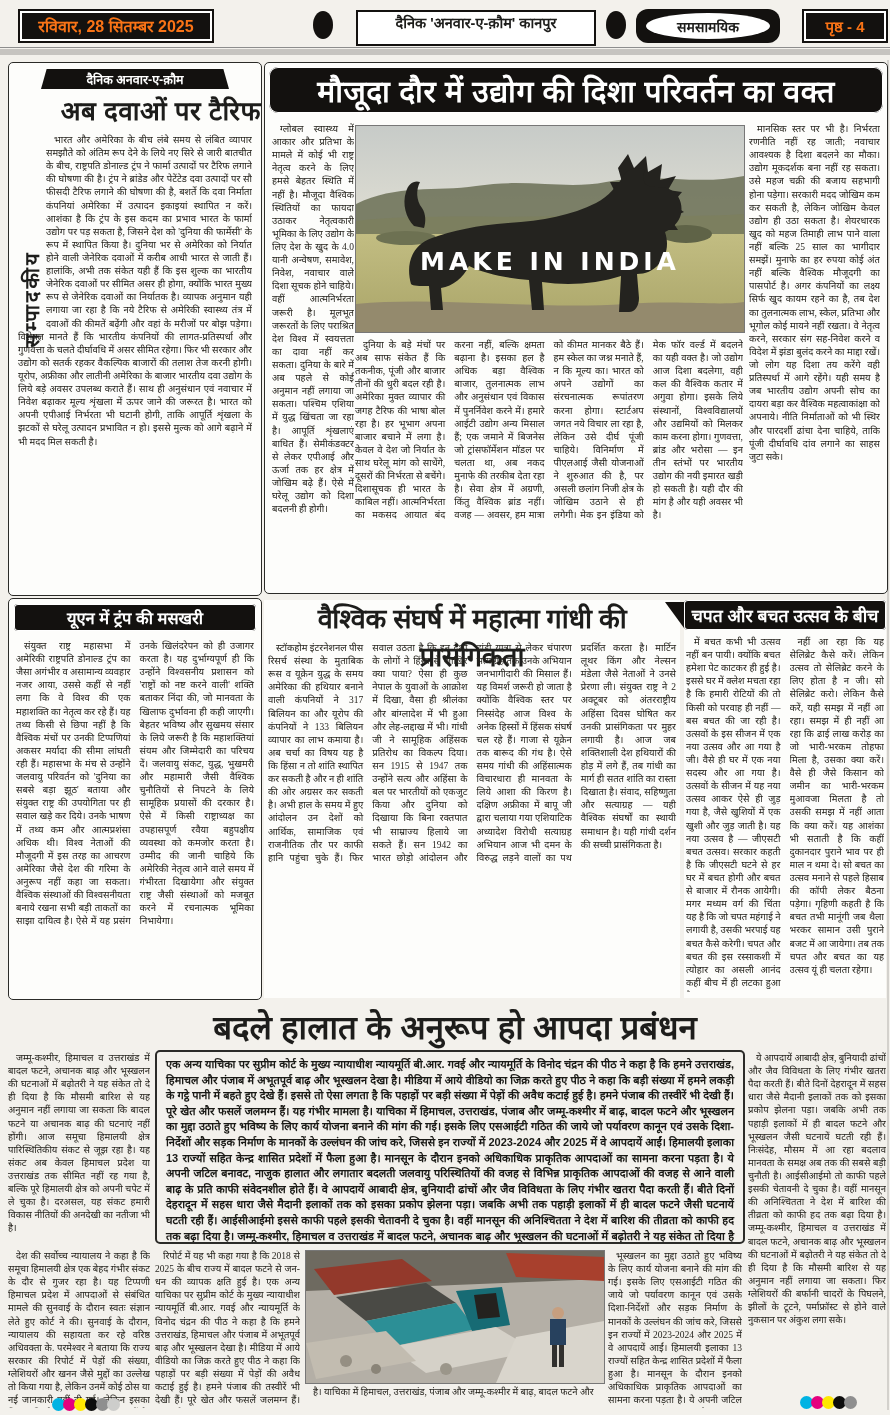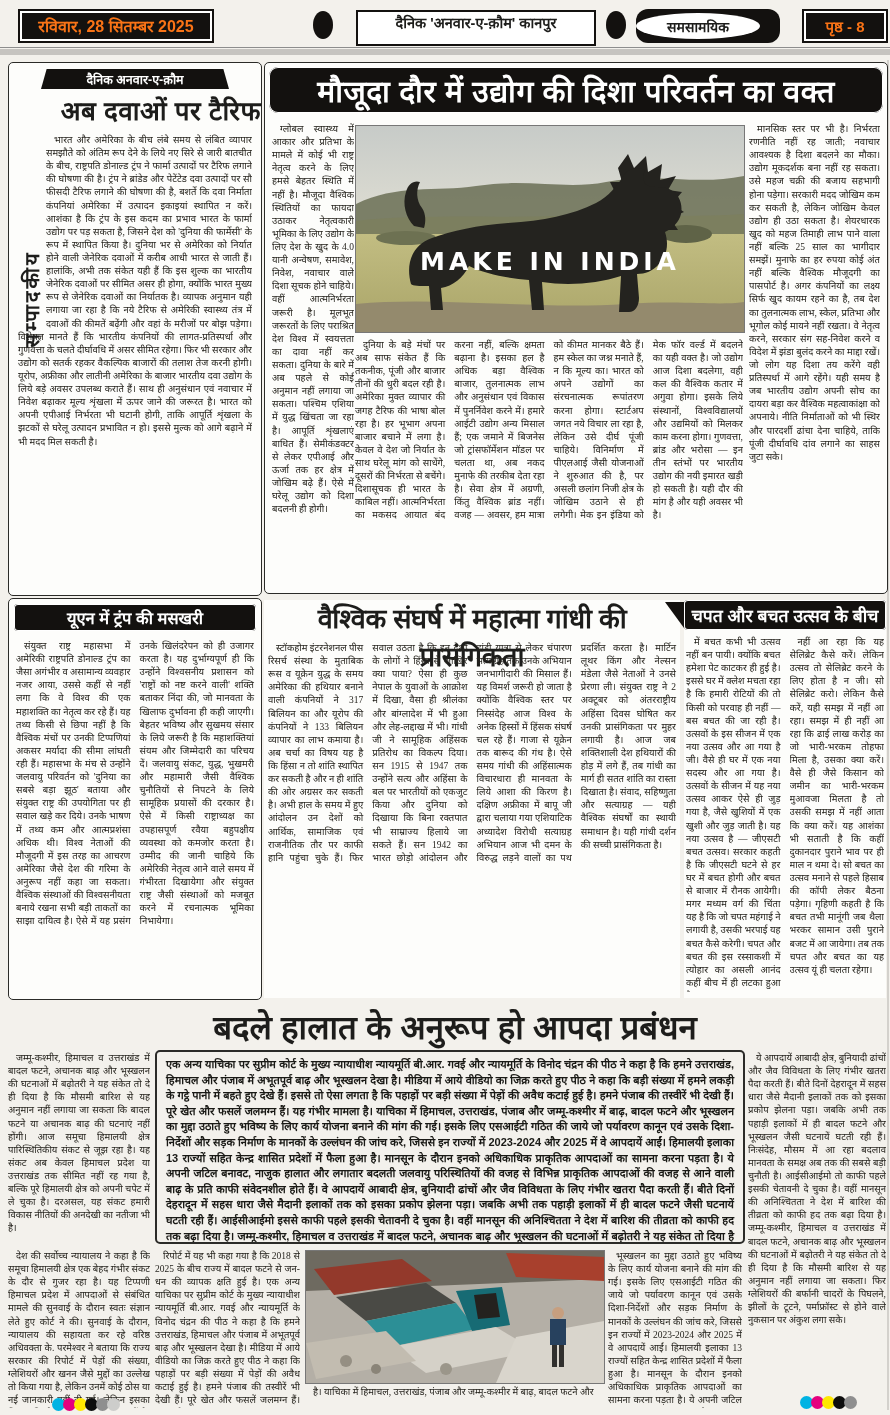--- a/index.html
+++ b/index.html
@@ -26,21 +26,21 @@
   }
   .mh-date{left:10px;width:196px;position:absolute;font-size:16px;}
   .mh-dot{position:absolute;width:20px;height:28px;background:#13110f;border-radius:50%;top:5px;}
   .mh-paper{
     position:absolute;left:348px;width:236px;height:32px;top:4px;background:#fff;
     border:2px solid #13110f;display:flex;justify-content:center;
     font-weight:bold;font-size:14.5px;font-family:"Liberation Sans",sans-serif;
   }
   .mh-section{
     position:absolute;left:628px;width:144px;height:34px;top:3px;background:#13110f;border-radius:12px;
-    display:flex;align-items:center;justify-content:flex-start;
+    display:flex;align-items:center;justify-content:center;
   }
   .mh-section .oval{
     background:#fff;border-radius:50%;width:124px;height:26px;display:flex;align-items:center;justify-content:center;
     font-weight:bold;font-size:14px;font-family:"Liberation Sans",sans-serif;
   }
   .mh-page{left:794px;width:86px;position:absolute;font-size:15px;}
   .mh-rule1{left:0;top:47px;width:890px;height:1px;background:#8d8d8d;}
   .mh-rule2{left:0;top:49px;width:890px;height:6px;background:#c6c4c0;}
   .page-right-edge{left:887px;top:60px;width:2px;height:1350px;background:#d3d1cc;}
 
@@ -136,21 +136,21 @@
     </div>
   <div class="mh-dot" style="left:305px;"></div>
   <div class="mh-paper">
       <span>दैनिक  'अनवार-ए-क़ौम'  कानपुर</span>
     </div>
   <div class="mh-dot" style="left:598px;"></div>
   <div class="mh-section">
       <span class="oval">समसामयिक</span>
     </div>
   <div class="mh-blackbox mh-page">
-      <span>पृष्ठ - 8</span>
+      <span>पृष्ठ - 4</span>
     </div>
 </div>
 <div class="abs mh-rule1"></div>
 <div class="abs mh-rule2"></div>
 <div class="abs page-right-edge"></div>
 
 <div class="abs paperbox editorial">
   <div class="kicker">दैनिक अनवार-ए-क़ौम</div>
   <div class="ed-headline">अब दवाओं पर टैरिफ</div>
   <div class="ed-bodywrap">

